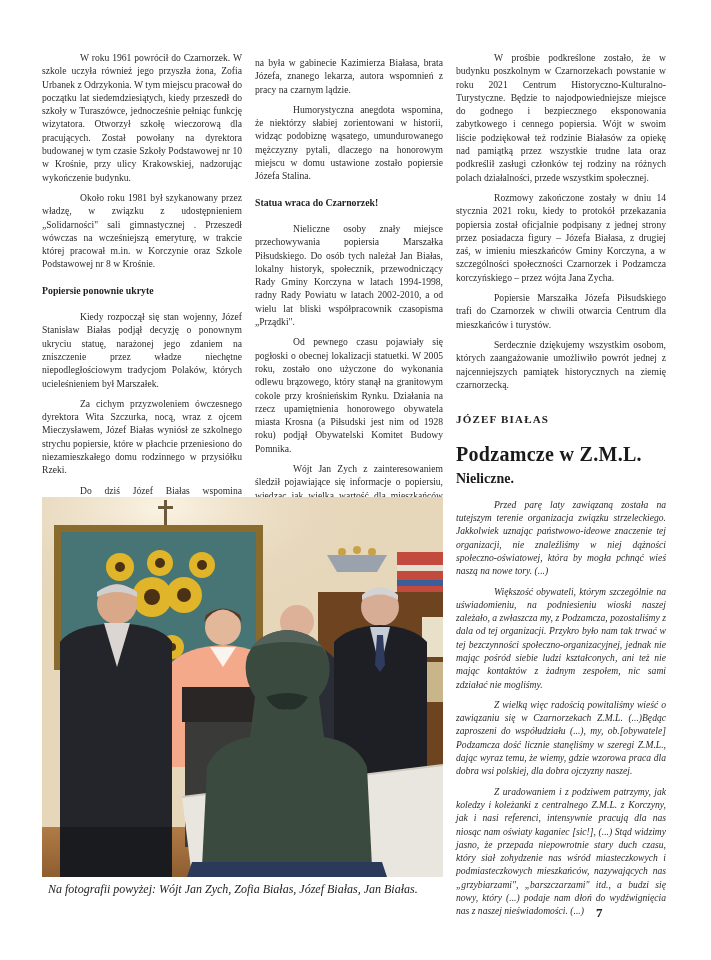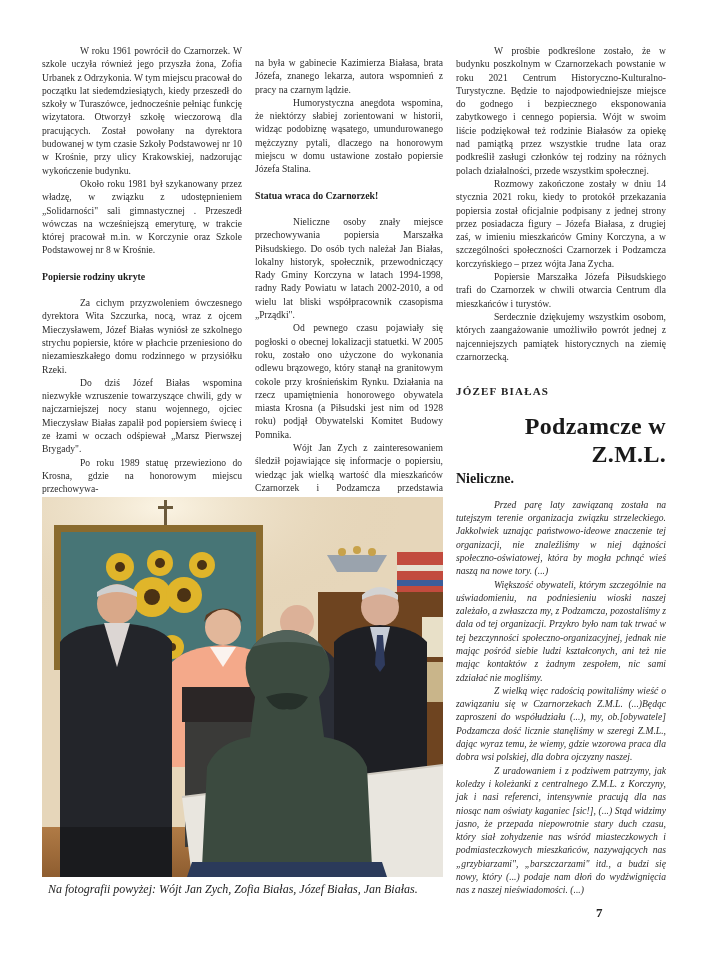--- a/index.html
+++ b/index.html
@@ -1,41 +1,42 @@
 <!DOCTYPE html>
 <html><head>
 <meta charset="utf-8">
 <style>
   html, body { margin:0; padding:0; background:#fff; }
   body { width:711px; height:960px; position:relative; overflow:hidden;
          font-family:"DejaVu Serif","Liberation Serif",serif; color:#2a2a2a; }
   .col { position:absolute; font-family:"Liberation Serif","DejaVu Serif",serif;
          font-size:9.6px; line-height:13.3px; text-align:justify; color:#2b2b2b; }
   .col p { margin:0; }
-  .col p.ind { text-indent:38px; }
+  .col p.ind { text-indent:38px;margin-top:7px; }
   .subhead { font-weight:bold; font-size:9.8px; margin:13px 0 13px 0 !important; color:#1f1f1f; }
   #col1 { left:42px; top:44px; width:200px; }
   #col2 { left:255px; top:56px; width:188px; }
   #col3 { left:456px; top:44px; width:210px; }
   .author { font-weight:bold; letter-spacing:1.2px; font-size:11px; margin:22px 0 0 0 !important; color:#222; }
-  .title { font-size:24px; line-height:28px; font-weight:bold; margin:14px 0 0 0 !important; color:#1a1a1a; text-align:right; letter-spacing:0.3px; }
+  .title { font-size:20px; line-height:28px; font-weight:bold; margin:14px 0 0 0 !important; color:#1a1a1a; text-align:left; letter-spacing:0.3px; }
   .frag { font-size:14px; font-weight:bold; margin:4px 0 12px 0 !important; color:#1a1a1a; text-align:left; }
   .it { font-style:italic; }
   #photo { position:absolute; left:42px; top:497px; width:401px; height:380px; overflow:hidden;
            background:linear-gradient(180deg,#e9dcc3 0%,#e3d2b5 40%,#d8c5a4 100%); }
   #caption { position:absolute; left:48px; top:882px; font-family:"Liberation Serif",serif; font-style:italic; font-size:12px; color:#222; }
   #pagenum { position:absolute; left:596px; top:905px; font-family:"Liberation Serif",serif; font-weight:bold; font-size:13px; color:#222; }
 </style>
 </head>
 <body>
 
 <div id="col1" class="col">
   <p class="ind">W roku 1961 powrócił do Czarnorzek. W szkole uczyła również jego przyszła żona, Zofia Urbanek z Odrzykonia. W tym miejscu pracował do początku lat siedemdziesiątych, kiedy przeszedł do szkoły w Turaszówce, jednocześnie pełniąc funkcję wizytatora. Otworzył szkołę wieczorową dla pracujących. Został powołany na dyrektora budowanej w tym czasie Szkoły Podstawowej nr 10 w Krośnie, przy ulicy Krakowskiej, nadzorując wykończenie budynku.</p>
   <p class="ind">Około roku 1981 był szykanowany przez władzę, w związku z udostępnieniem „Solidarności" sali gimnastycznej . Przeszedł wówczas na wcześniejszą emeryturę, w trakcie której pracował m.in. w Korczynie oraz Szkole Podstawowej nr 8 w Krośnie.</p>
-  <p class="subhead">Popiersie rodziny ukryte</p>
+  <p class="subhead">Popiersie ponownie ukryte</p>
+  <p class="ind">Kiedy rozpoczął się stan wojenny, Józef Stanisław Białas podjął decyzję o ponownym ukryciu statuę, narażonej jego zdaniem na zniszczenie przez władze niechętne niepodległościowym tradycjom Polaków, których ucieleśnieniem był Marszałek.</p>
   <p class="ind">Za cichym przyzwoleniem ówczesnego dyrektora Wita Szczurka, nocą, wraz z ojcem Mieczysławem, Józef Białas wyniósł ze szkolnego strychu popiersie, które w płachcie przeniesiono do niezamieszkałego domu rodzinnego w przysiółku Rzeki.</p>
   <p class="ind">Do dziś Józef Białas wspomina niezwykłe wzruszenie towarzyszące chwili, gdy w najczarniejszej nocy stanu wojennego, ojciec Mieczysław Białas zapalił pod popiersiem świecę i ze łzami w oczach odśpiewał „Marsz Pierwszej Brygady".</p>
   <p class="ind">Po roku 1989 statuę przewieziono do Krosna, gdzie na honorowym miejscu przechowywa-</p>
 </div>
 
 <div id="col2" class="col">
   <p>na była w gabinecie Kazimierza Białasa, brata Józefa, znanego lekarza, autora wspomnień z pracy na czarnym lądzie.</p>
   <p class="ind">Humorystyczna anegdota wspomina, że niektórzy słabiej zorientowani w historii, widząc podobiznę wąsatego, umundurowanego mężczyzny pytali, dlaczego na honorowym miejscu w domu ustawione zostało popiersie Józefa Stalina.</p>
   <p class="subhead">Statua wraca do Czarnorzek!</p>
   <p class="ind">Nieliczne osoby znały miejsce przechowywania popiersia Marszałka Piłsudskiego. Do osób tych należał Jan Białas, lokalny historyk, społecznik, przewodniczący Rady Gminy Korczyna w latach 1994-1998, radny Rady Powiatu w latach 2002-2010, a od wielu lat bliski współpracownik czasopisma „Prządki".</p>

